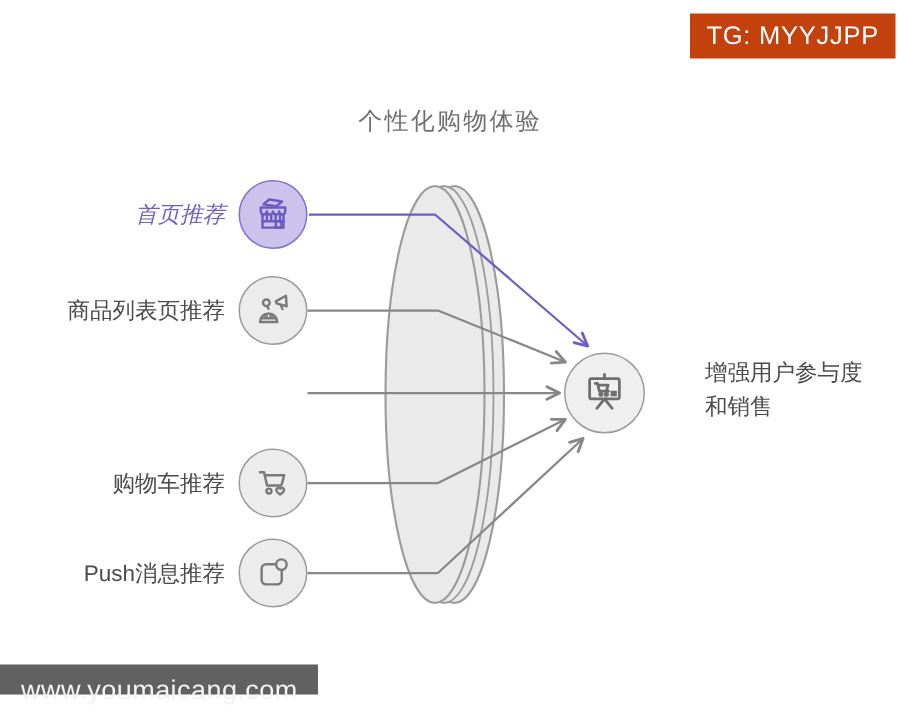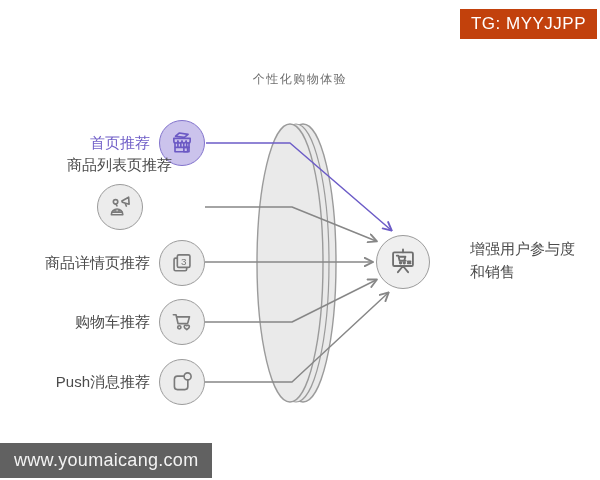--- a/index.html
+++ b/index.html
@@ -3,43 +3,43 @@
 <meta charset="utf-8">
 <style>
   html,body{margin:0;padding:0;background:#fff;}
   .stage{
     position:relative;width:600px;height:480px;background:#ffffff;
     font-family:"Liberation Sans",sans-serif;overflow:hidden;
   }
   .connectors{position:absolute;left:0;top:0;}
   .title{
     position:absolute;top:71px;left:0;width:100%;text-align:center;
-    font-size:12px;color:#6f6f6f;letter-spacing:1.5px;font-weight:500;
+    font-size:16px;color:#6f6f6f;letter-spacing:1.5px;font-weight:500;
   }
   .badge{
     position:absolute;top:9px;right:3px;background:#c2410c;color:#ffffff;
     font-size:17px;padding:5px 11px;letter-spacing:0.5px;
   }
   .watermark{
-    position:absolute;left:0;top:443px;height:35px;background:#616161;
+    position:absolute;left:0;top:443px;height:20px;background:#616161;
     color:#f3f3f3;font-size:18px;line-height:35px;padding:0 14px;letter-spacing:0.3px;
   }
   .row{
     position:absolute;left:34px;width:171px;height:46px;
     display:flex;align-items:center;justify-content:flex-end;gap:9px;
   }
   .row .label{font-size:15px;color:#4b4b4b;white-space:nowrap;}
   .node{
     width:46px;height:46px;border-radius:50%;background:#ececec;
     border:1.5px solid #9b9b9b;box-sizing:border-box;color:#7a7a7a;
     display:flex;align-items:center;justify-content:center;flex:0 0 auto;
   }
   .row.highlight .label{color:#7160c8;}
   .row.highlight .node{background:#cbc3ec;border-color:#8273cc;color:#6b59c4;}
-  .row1{top:120px;} .row2{top:184px;flex-direction:column;} .row3{top:240px;} .row4{top:299px;} .row5{top:359px;}
+  .row1{top:120px;font-style:italic;} .row2{top:184px;} .row3{top:240px;} .row4{top:299px;} .row5{top:359px;}
   .result-node{
     position:absolute;left:376px;top:235px;width:54px;height:54px;border-radius:50%;
     background:#efefef;border:1.5px solid #9b9b9b;box-sizing:border-box;color:#6f6f6f;
     display:flex;align-items:center;justify-content:center;
   }
   .result-label{
     position:absolute;left:437px;top:238px;width:140px;
     font-size:15px;color:#4b4b4b;line-height:1.5;white-space:pre-line;margin-left:33px;
   }
   svg.icon{display:block;}
@@ -101,30 +101,20 @@
         <path d="M4.6 18.6 a4.9 4.9 0 0 1 9.8 0 Z"></path>
         <path d="M5.4 16.4 H13.6"></path>
         <circle cx="8" cy="15" r="0.4" fill="currentColor"></circle>
         <circle cx="11" cy="15" r="0.4" fill="currentColor"></circle>
         <path d="M13.6 6.8 L19.4 3.6 L19.8 9.6 L14 7.9 Z"></path>
         <path d="M16.6 9.2 L17.4 11.2"></path>
       </svg>
     </span>
   </div>
 
-  <div class="row row3">
-    <span class="label">商品详情页推荐</span>
-    <span class="node">
-      <svg class="icon" width="28" height="28" viewBox="0 0 24 24" fill="none" stroke="currentColor" stroke-width="1.4" stroke-linecap="round" stroke-linejoin="round">
-        <rect x="5.2" y="7.8" width="10.8" height="10.8" rx="1.3"></rect>
-        <rect x="8" y="5" width="10.8" height="10.8" rx="1.3" fill="#ececec"></rect>
-        <text x="13.4" y="13.6" text-anchor="middle" font-size="8.5" fill="currentColor" stroke="none" font-family="Liberation Sans, sans-serif">3</text>
-      </svg>
-    </span>
-  </div>
 
   <div class="row row5">
     <span class="label">Push消息推荐</span>
     <span class="node">
       <svg class="icon" width="28" height="28" viewBox="0 0 24 24" fill="none" stroke="currentColor" stroke-width="1.4" stroke-linecap="round" stroke-linejoin="round">
         <rect x="5.5" y="7" width="11.5" height="11.5" rx="2.6"></rect>
         <circle cx="16.8" cy="7.2" r="3" fill="#ececec"></circle>
       </svg>
     </span>
   </div>

